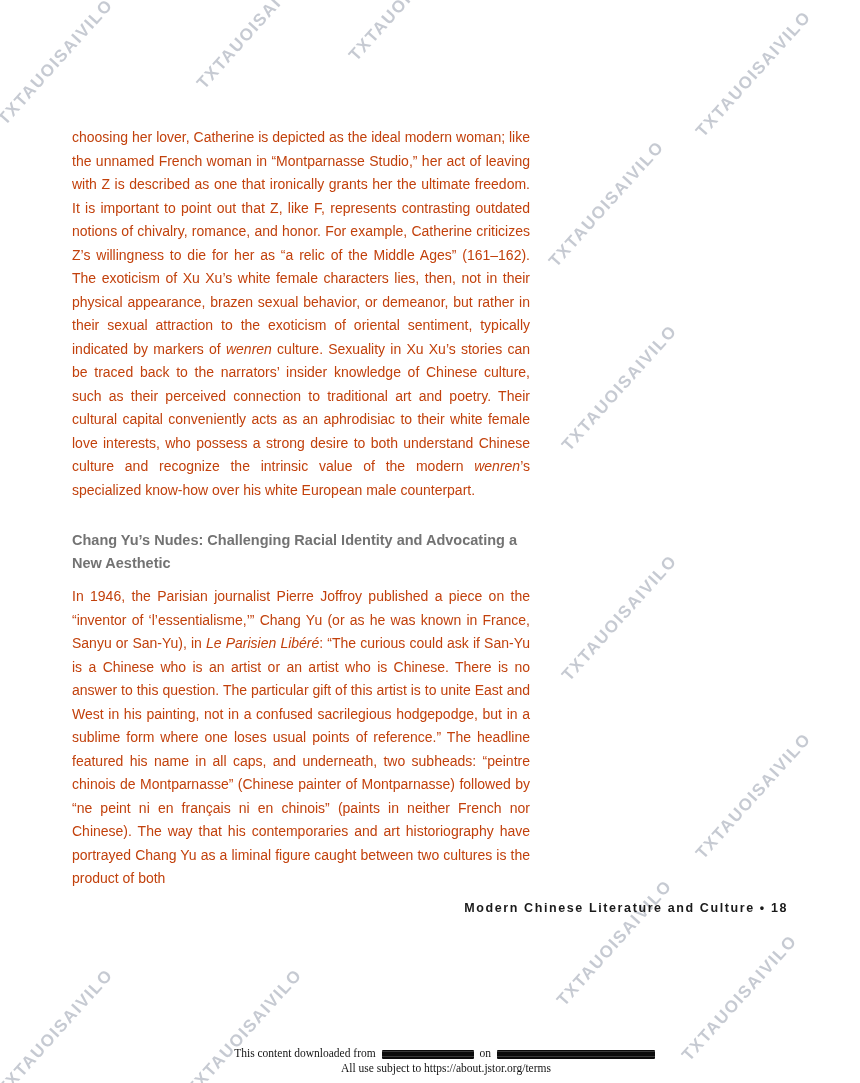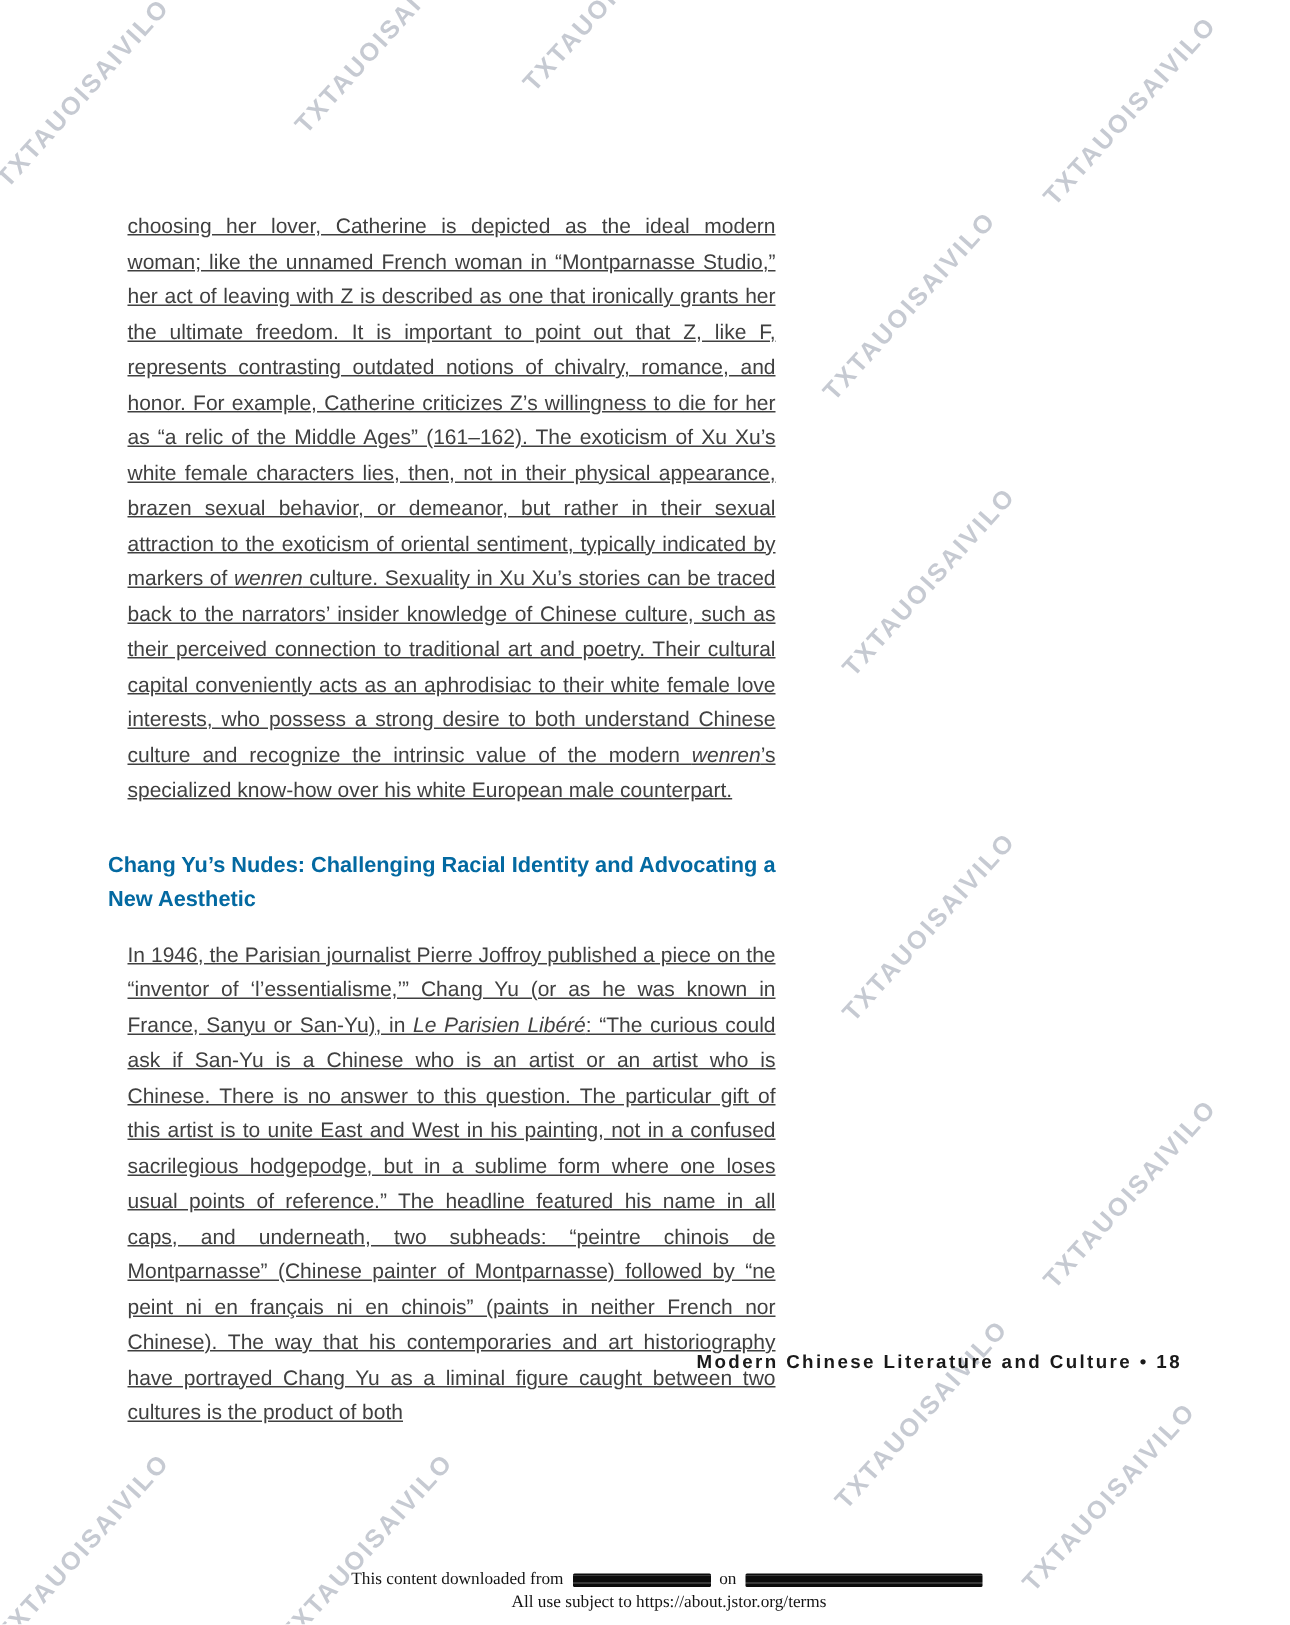--- a/index.html
+++ b/index.html
@@ -16,33 +16,32 @@
     font-family: "Liberation Sans", sans-serif;
     color: #1f1f1f;
   }
   .text-col {
     position: absolute;
     left: 72px;
     top: 126px;
     width: 458px;
   }
   .body-para {
-    margin: 13px;
+    margin: 0;
     font-size: 14px;
     line-height: 23.5px;
     text-align: justify;
-    color: #404040;
-    text-decoration: underline;
+    color: #c2410c;
   }
   .section-heading {
     margin: 27px 0 10px 0;
     font-size: 14.5px;
     font-weight: bold;
     line-height: 23px;
-    color: #0369a1;
+    color: #737373;
     text-align: left;
   }
   .running-footer {
     position: absolute;
     top: 901px;
     right: 72px;
     font-size: 12.5px;
     font-weight: bold;
     letter-spacing: 1.6px;
     color: #1a1a1a;

